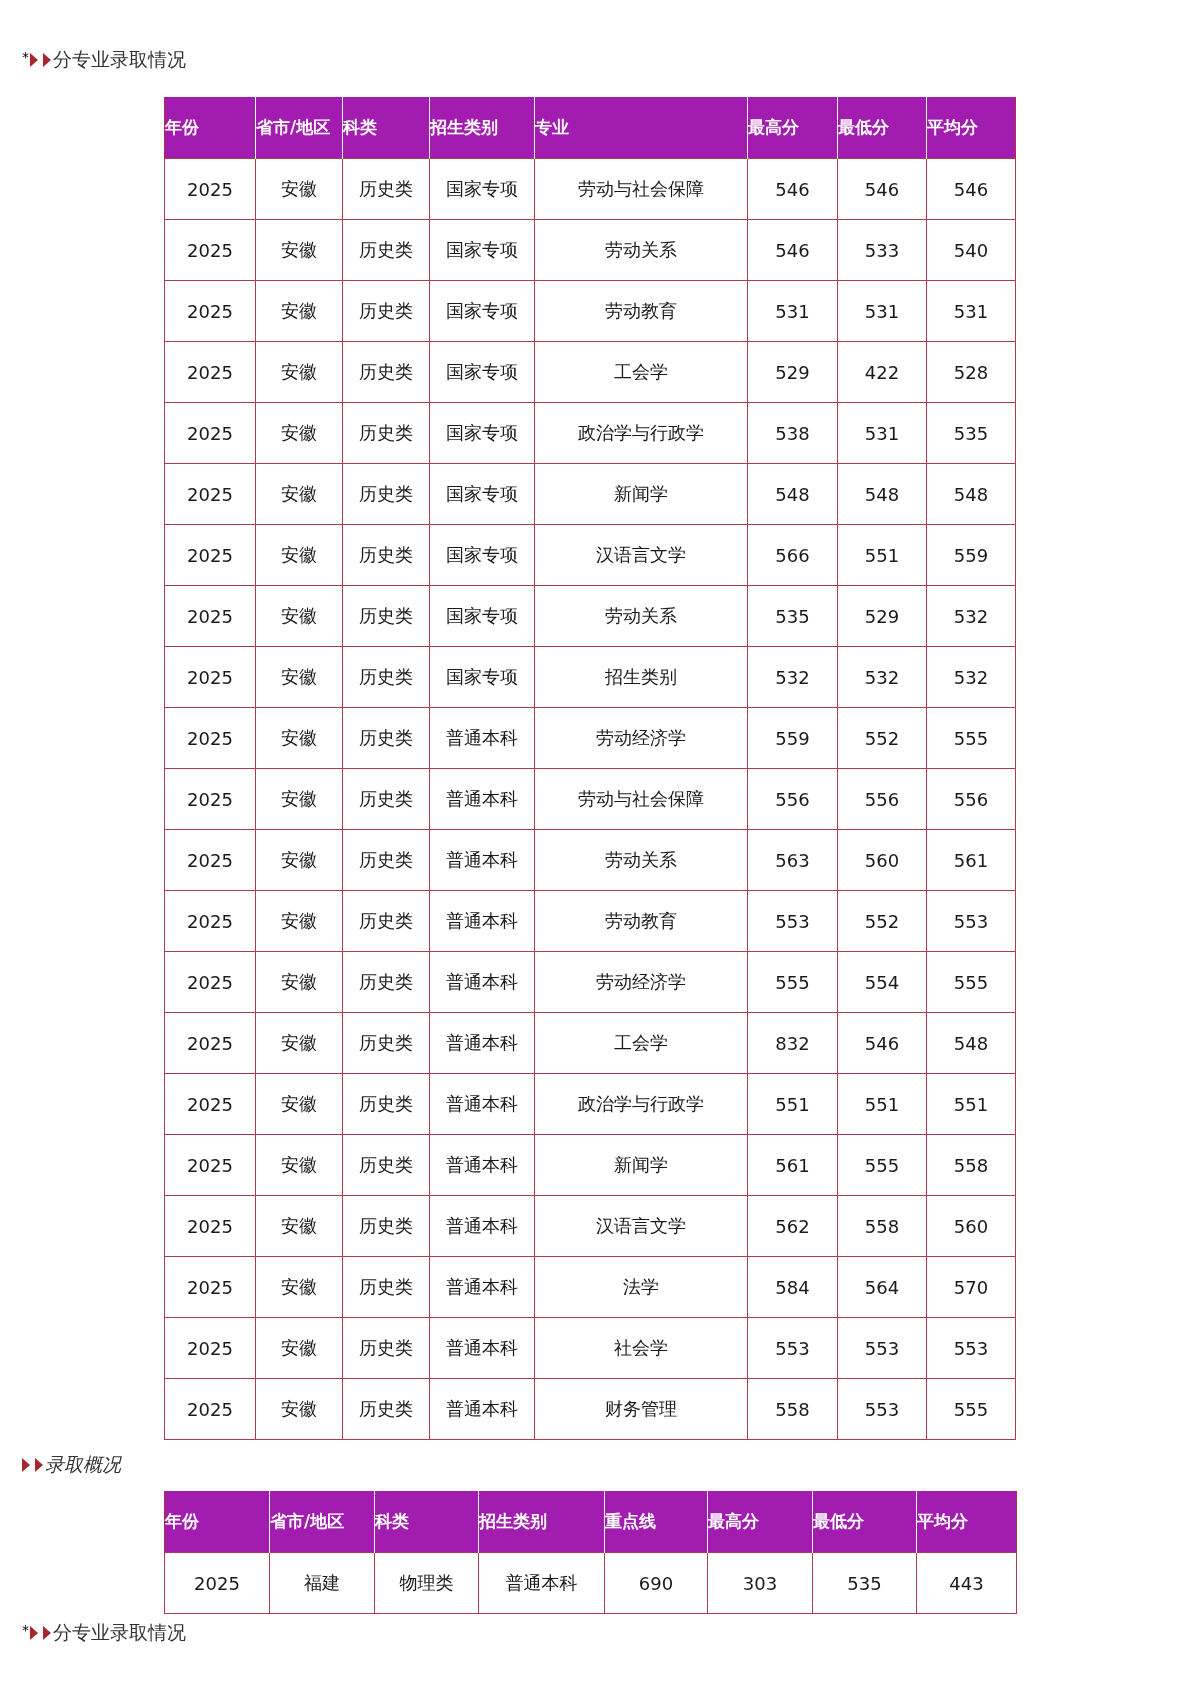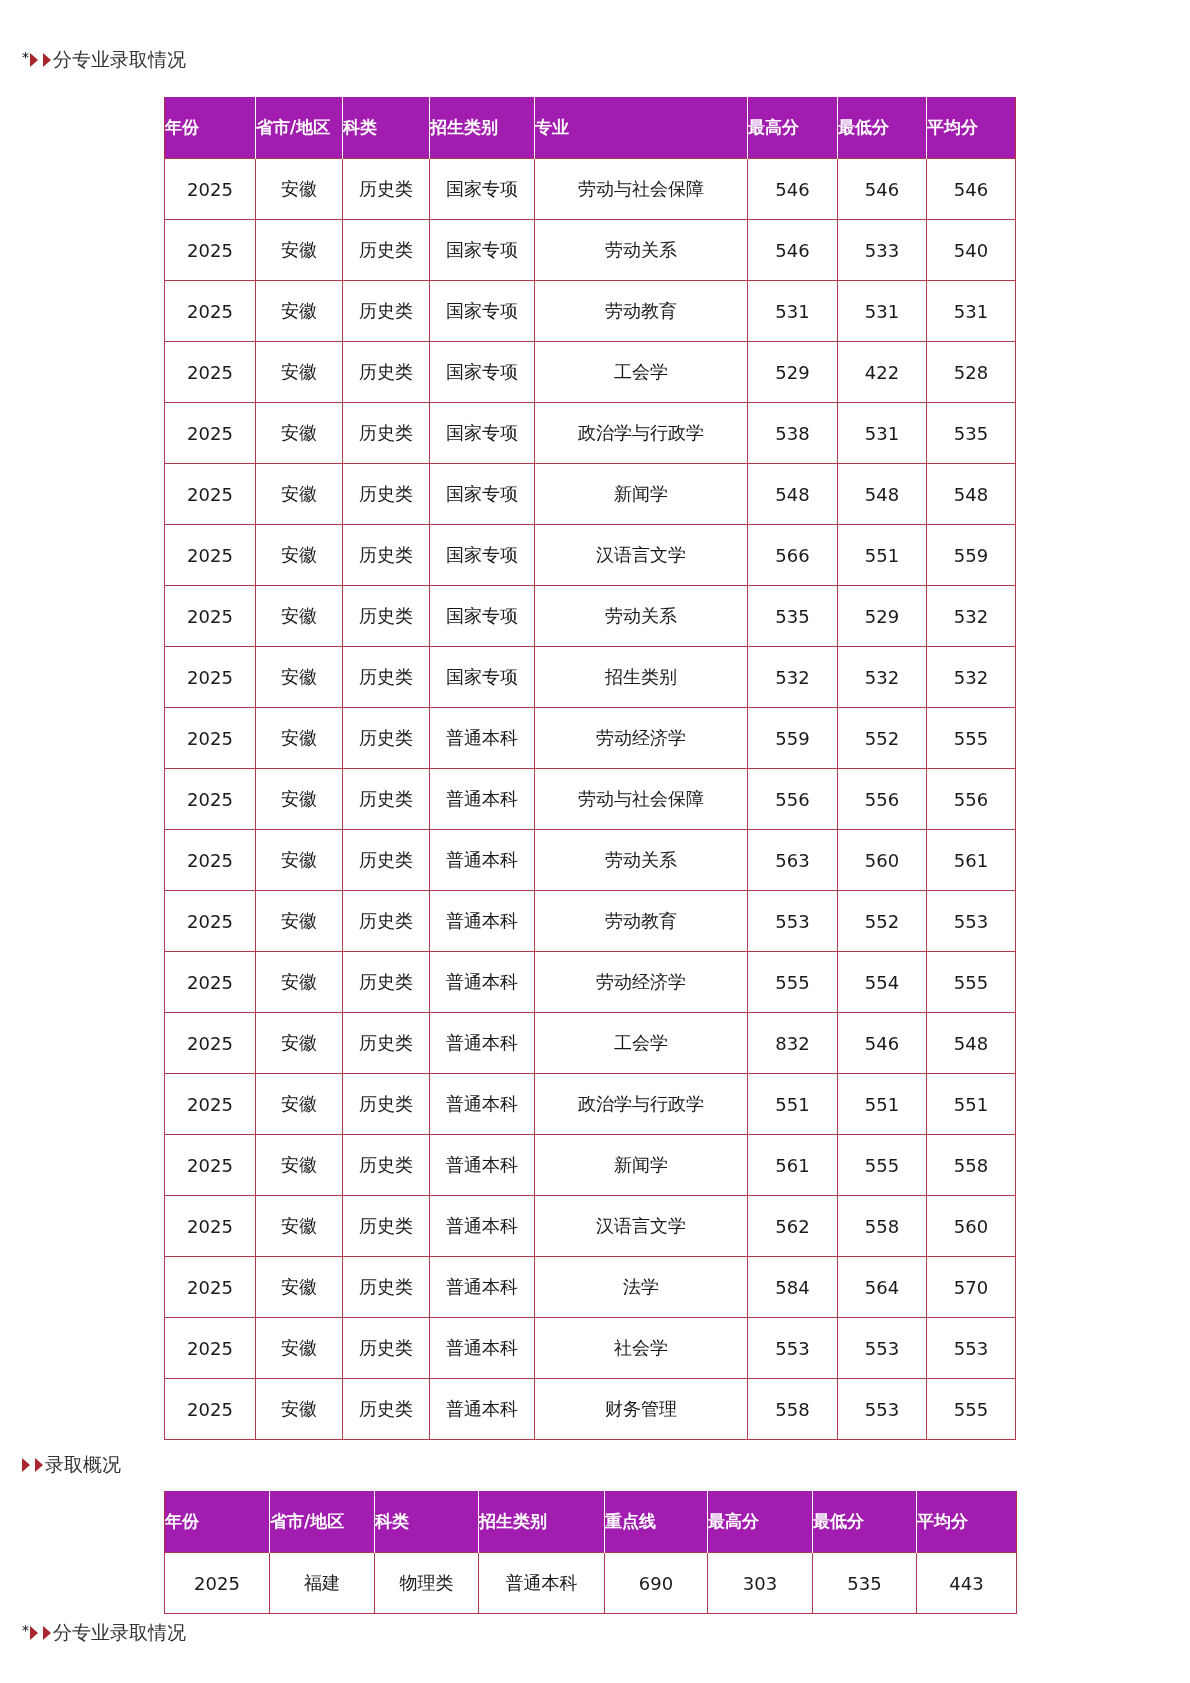--- a/index.html
+++ b/index.html
@@ -313,21 +313,21 @@
         <td>历史类</td>
         <td>普通本科</td>
         <td>财务管理</td>
         <td>558</td>
         <td>553</td>
         <td>555</td>
       </tr>
     </tbody>
 </table>
 
-<div class="section-title" style="top:1452px;">
+<div class="section-title" style="top:1452px;font-style:italic;">
   <span class="tri"></span>
   <span class="tri"></span>
   <span>录取概况</span>
 </div>
 
 <table class="data" style="top:1491px; width:852px;">
   <colgroup>
     <col style="width:105px">
       <col style="width:105px">
       <col style="width:104px">

